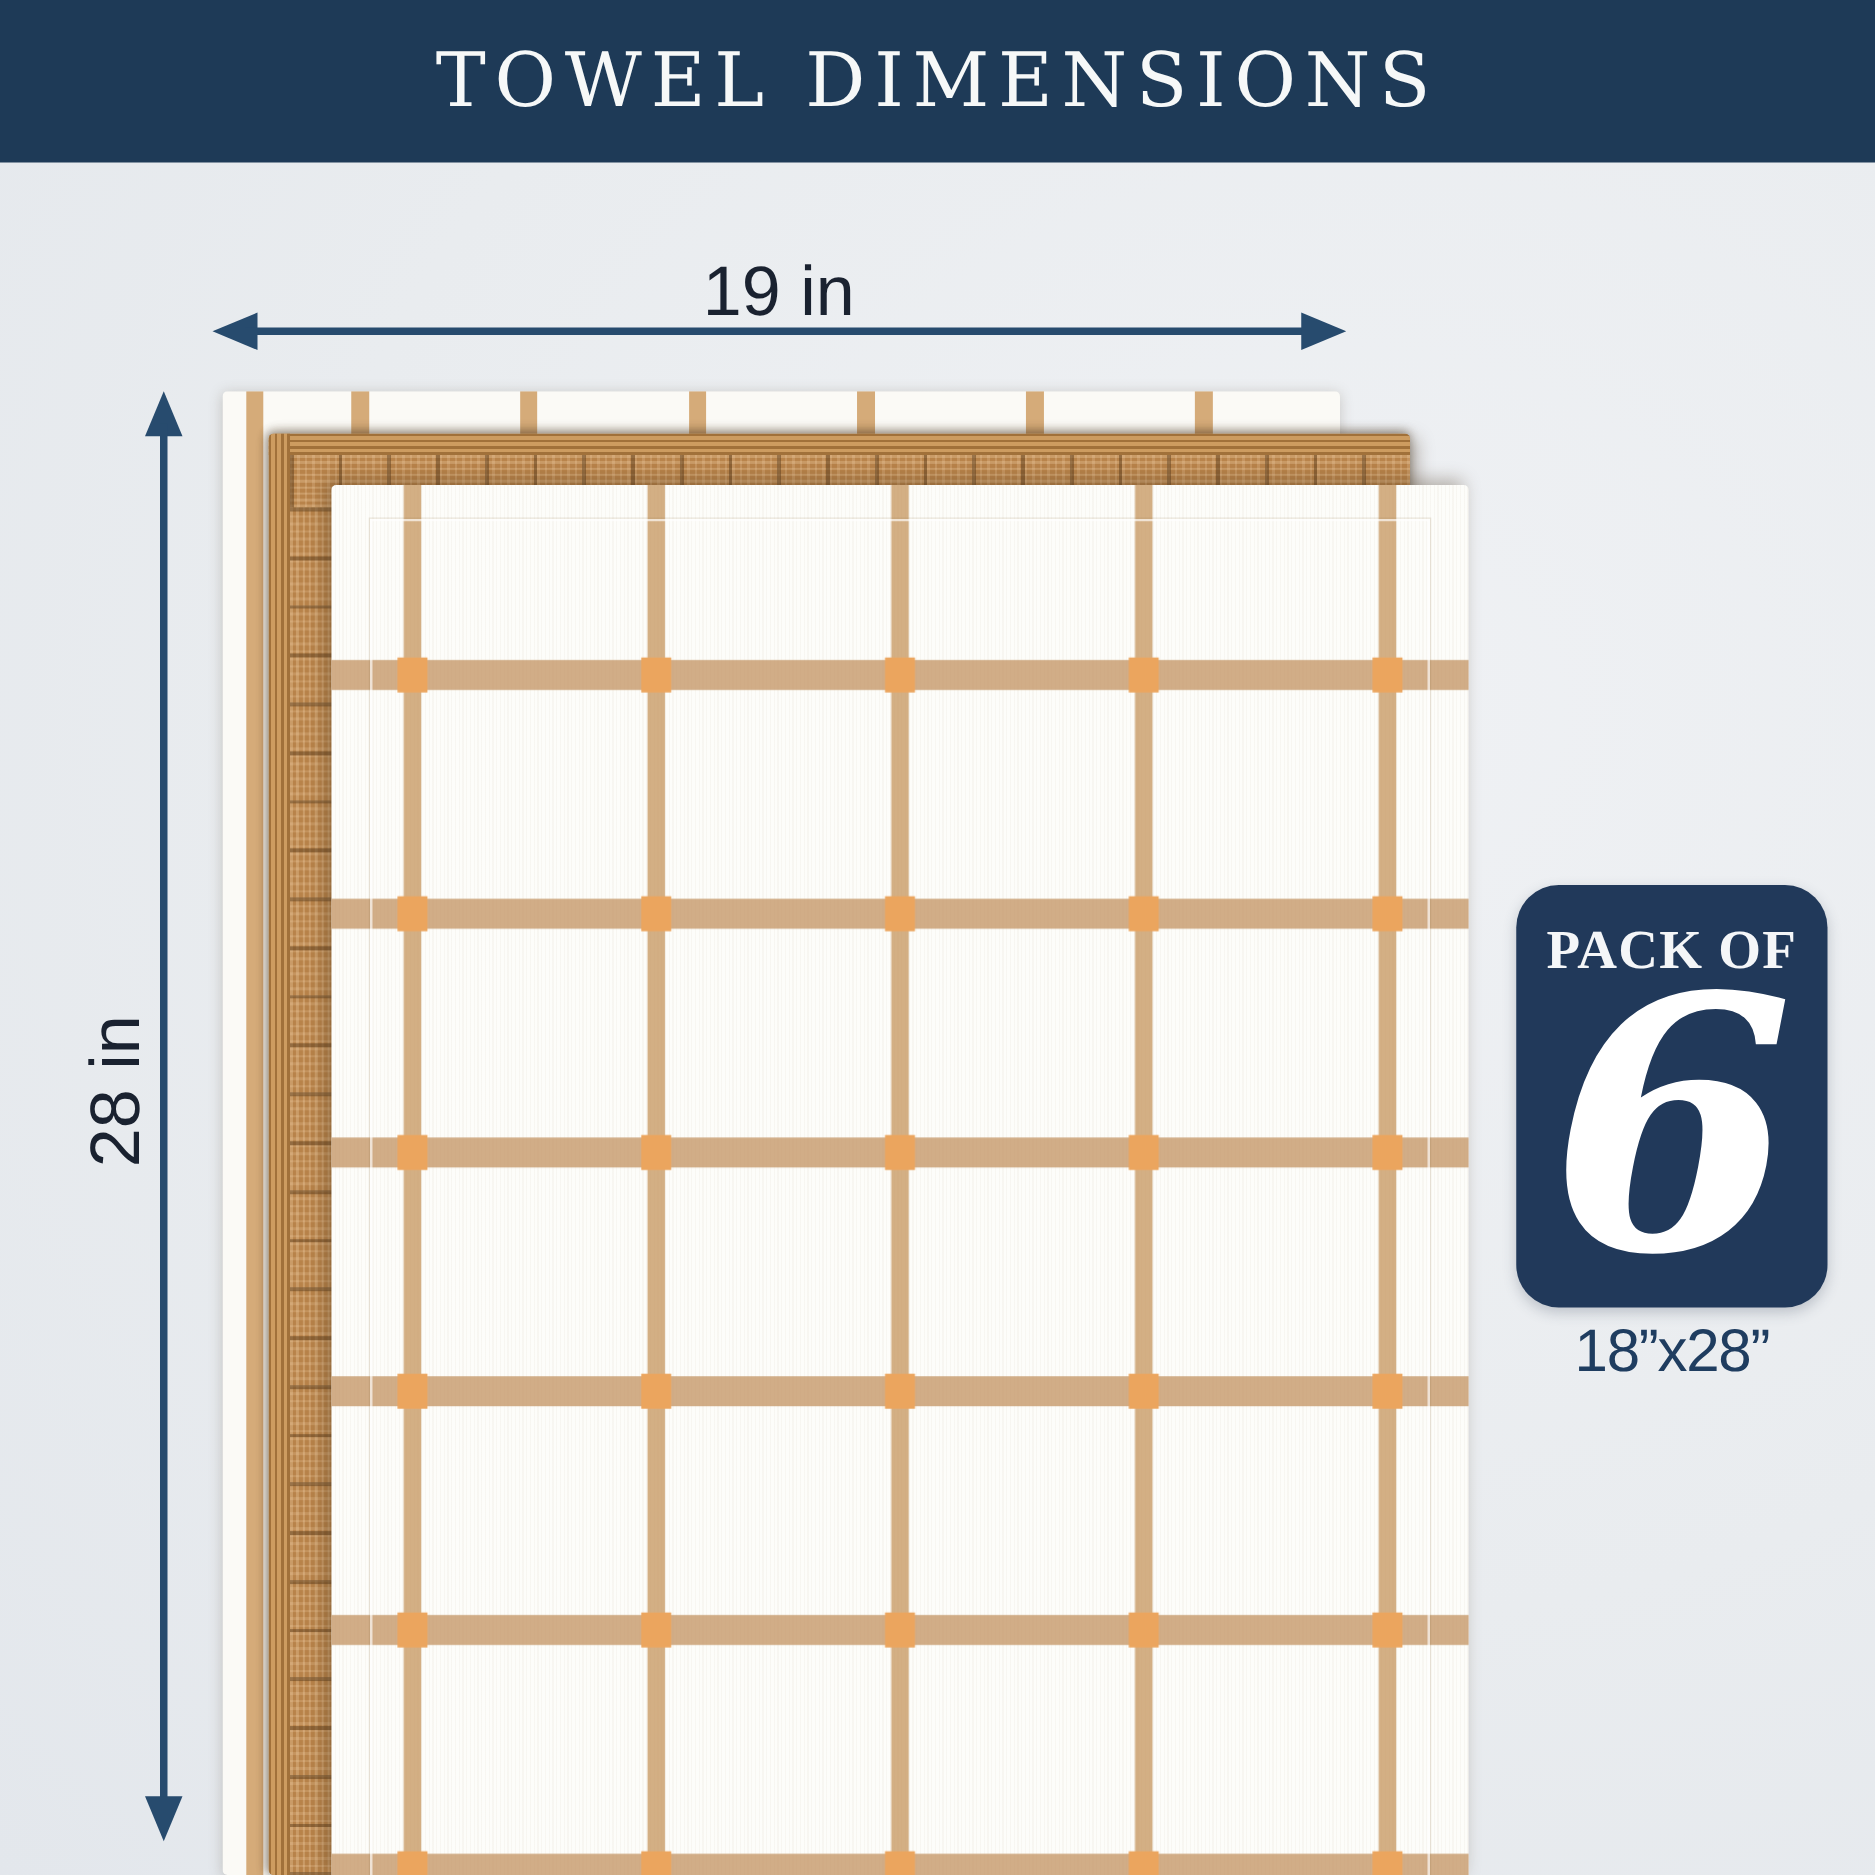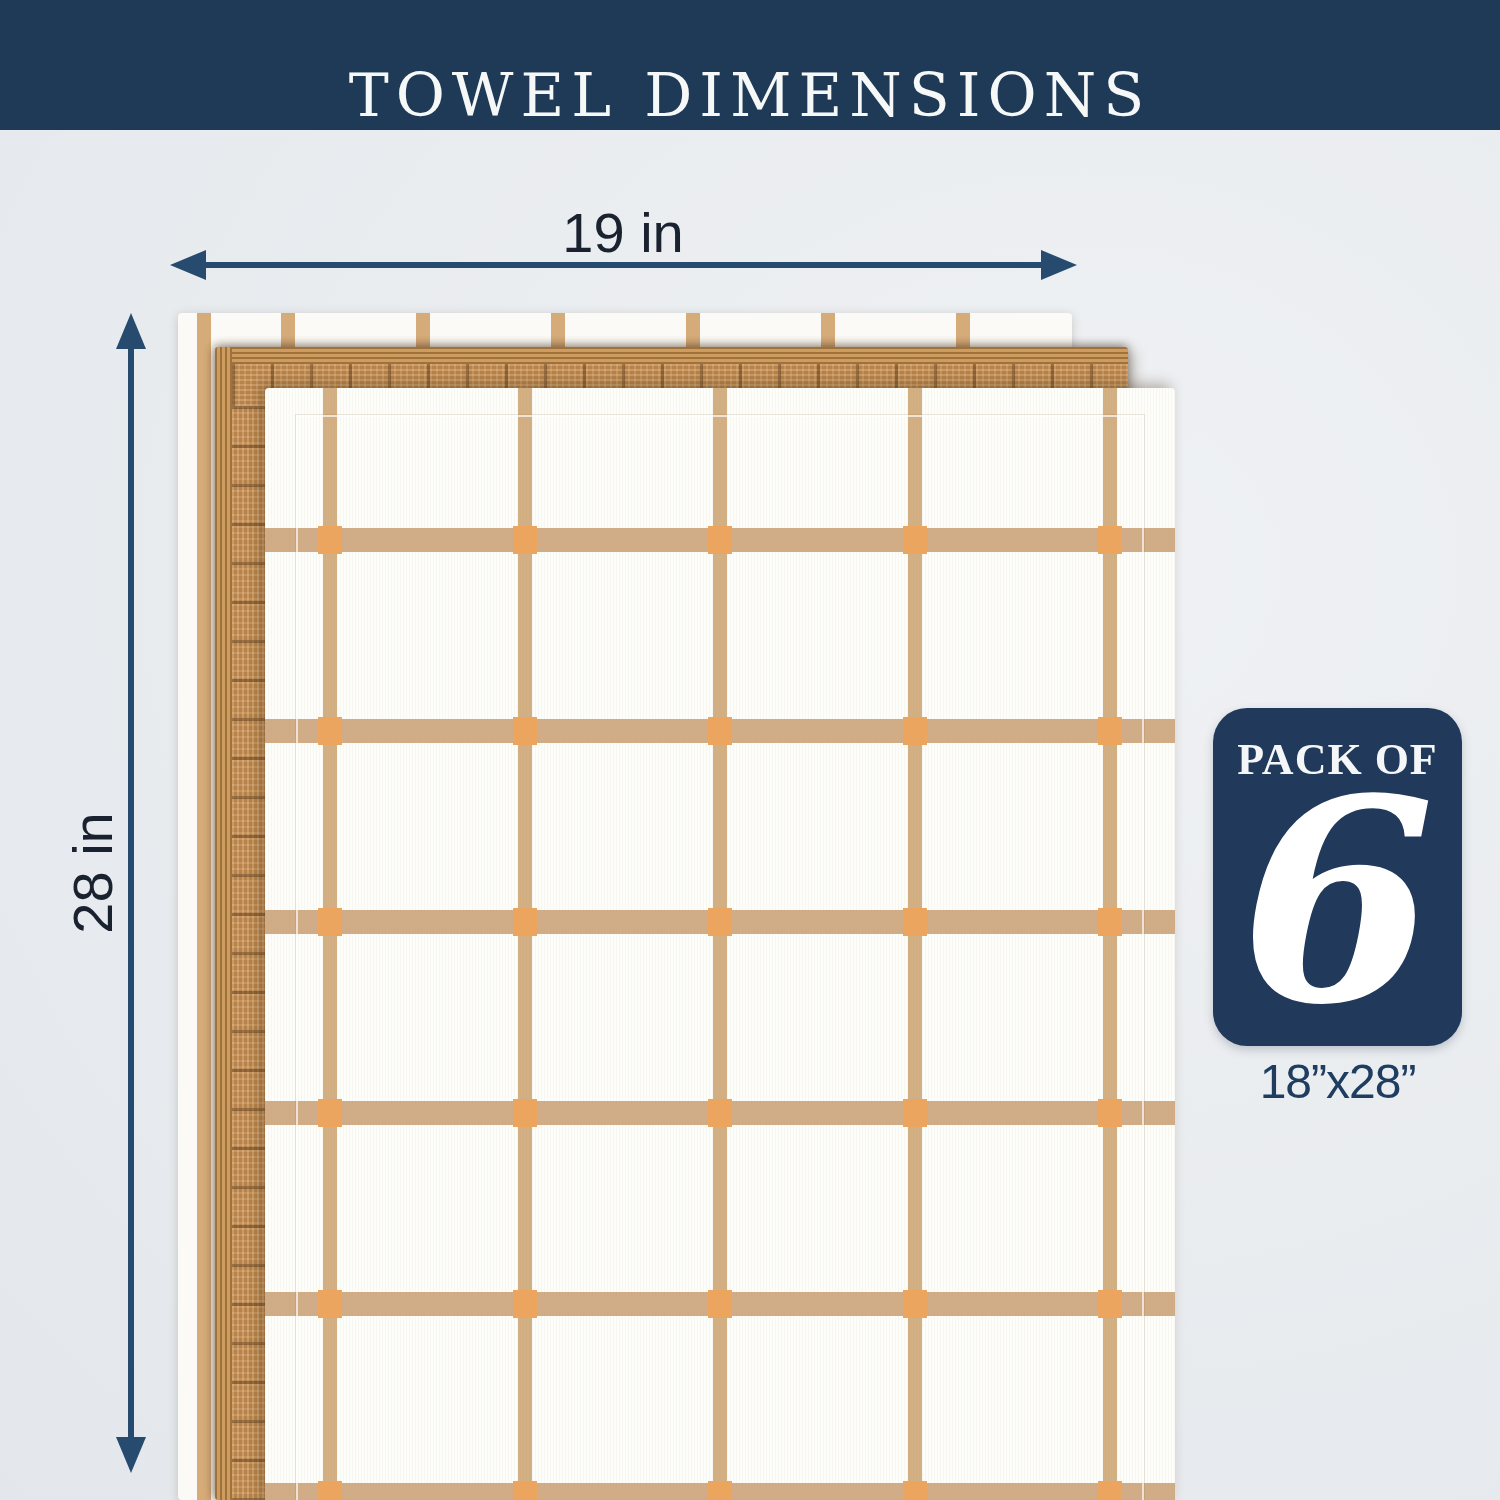--- a/index.html
+++ b/index.html
@@ -5,21 +5,21 @@
   html, body { margin:0; padding:0; background:#e9ecf0; }
   .canvas {
     position:relative; width:1500px; height:1500px; overflow:hidden;
     background: radial-gradient(ellipse at 72% 38%, #eff1f4 0%, #e9ecef 55%, #e3e7ec 100%);
     font-family:"Liberation Sans", sans-serif;
   }
 
   
   .topbar {
     position:absolute; top:0; left:0; width:100%; height:130px;
-    background:#1e3a57; display:flex; align-items:flex-end; justify-content:center;
+    background:#1e3a57; display:flex; align-items:center; justify-content:center;
   }
   .topbar h1 {
     margin:0; font-family:"DejaVu Serif", serif; font-weight:400;
     font-size:60px; letter-spacing:7px; color:#f6f8f8;
   }
 
   
   .towel { position:absolute; border-radius:4px; }
 
   .towel-back {

